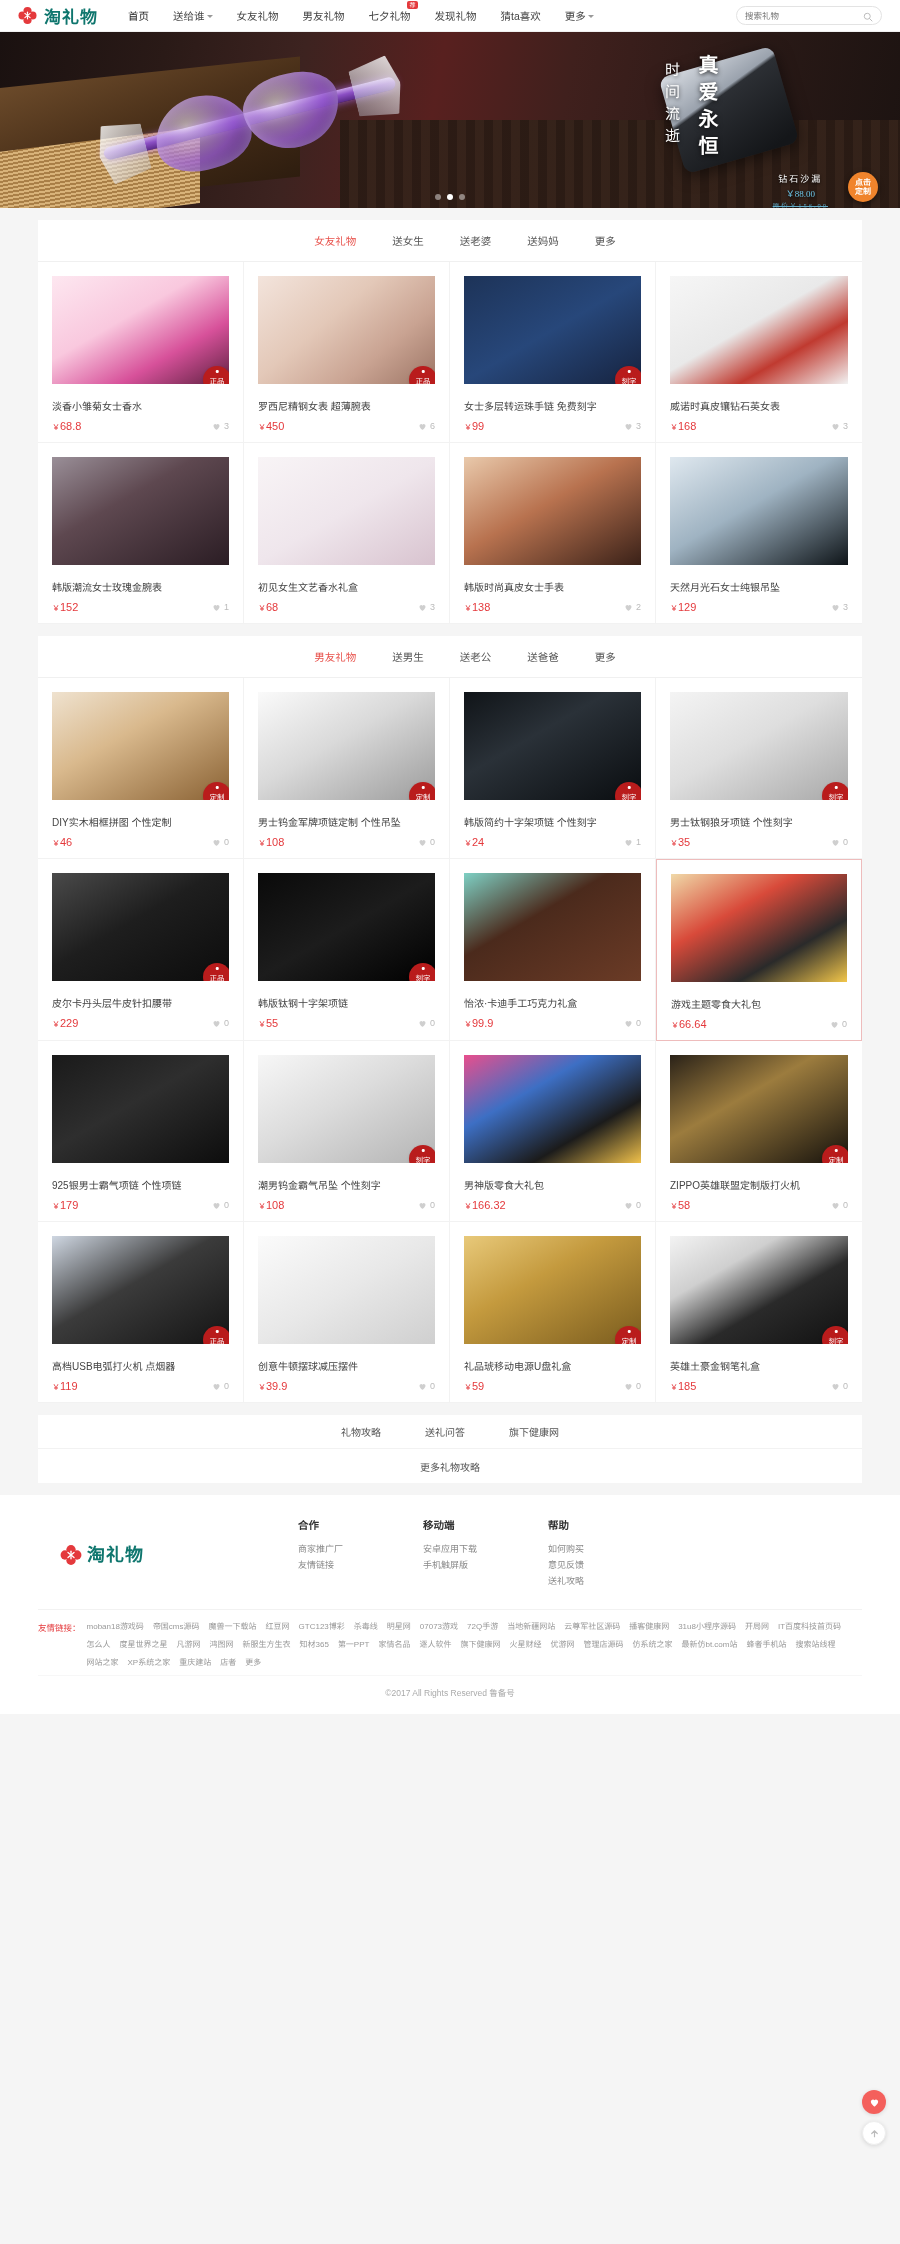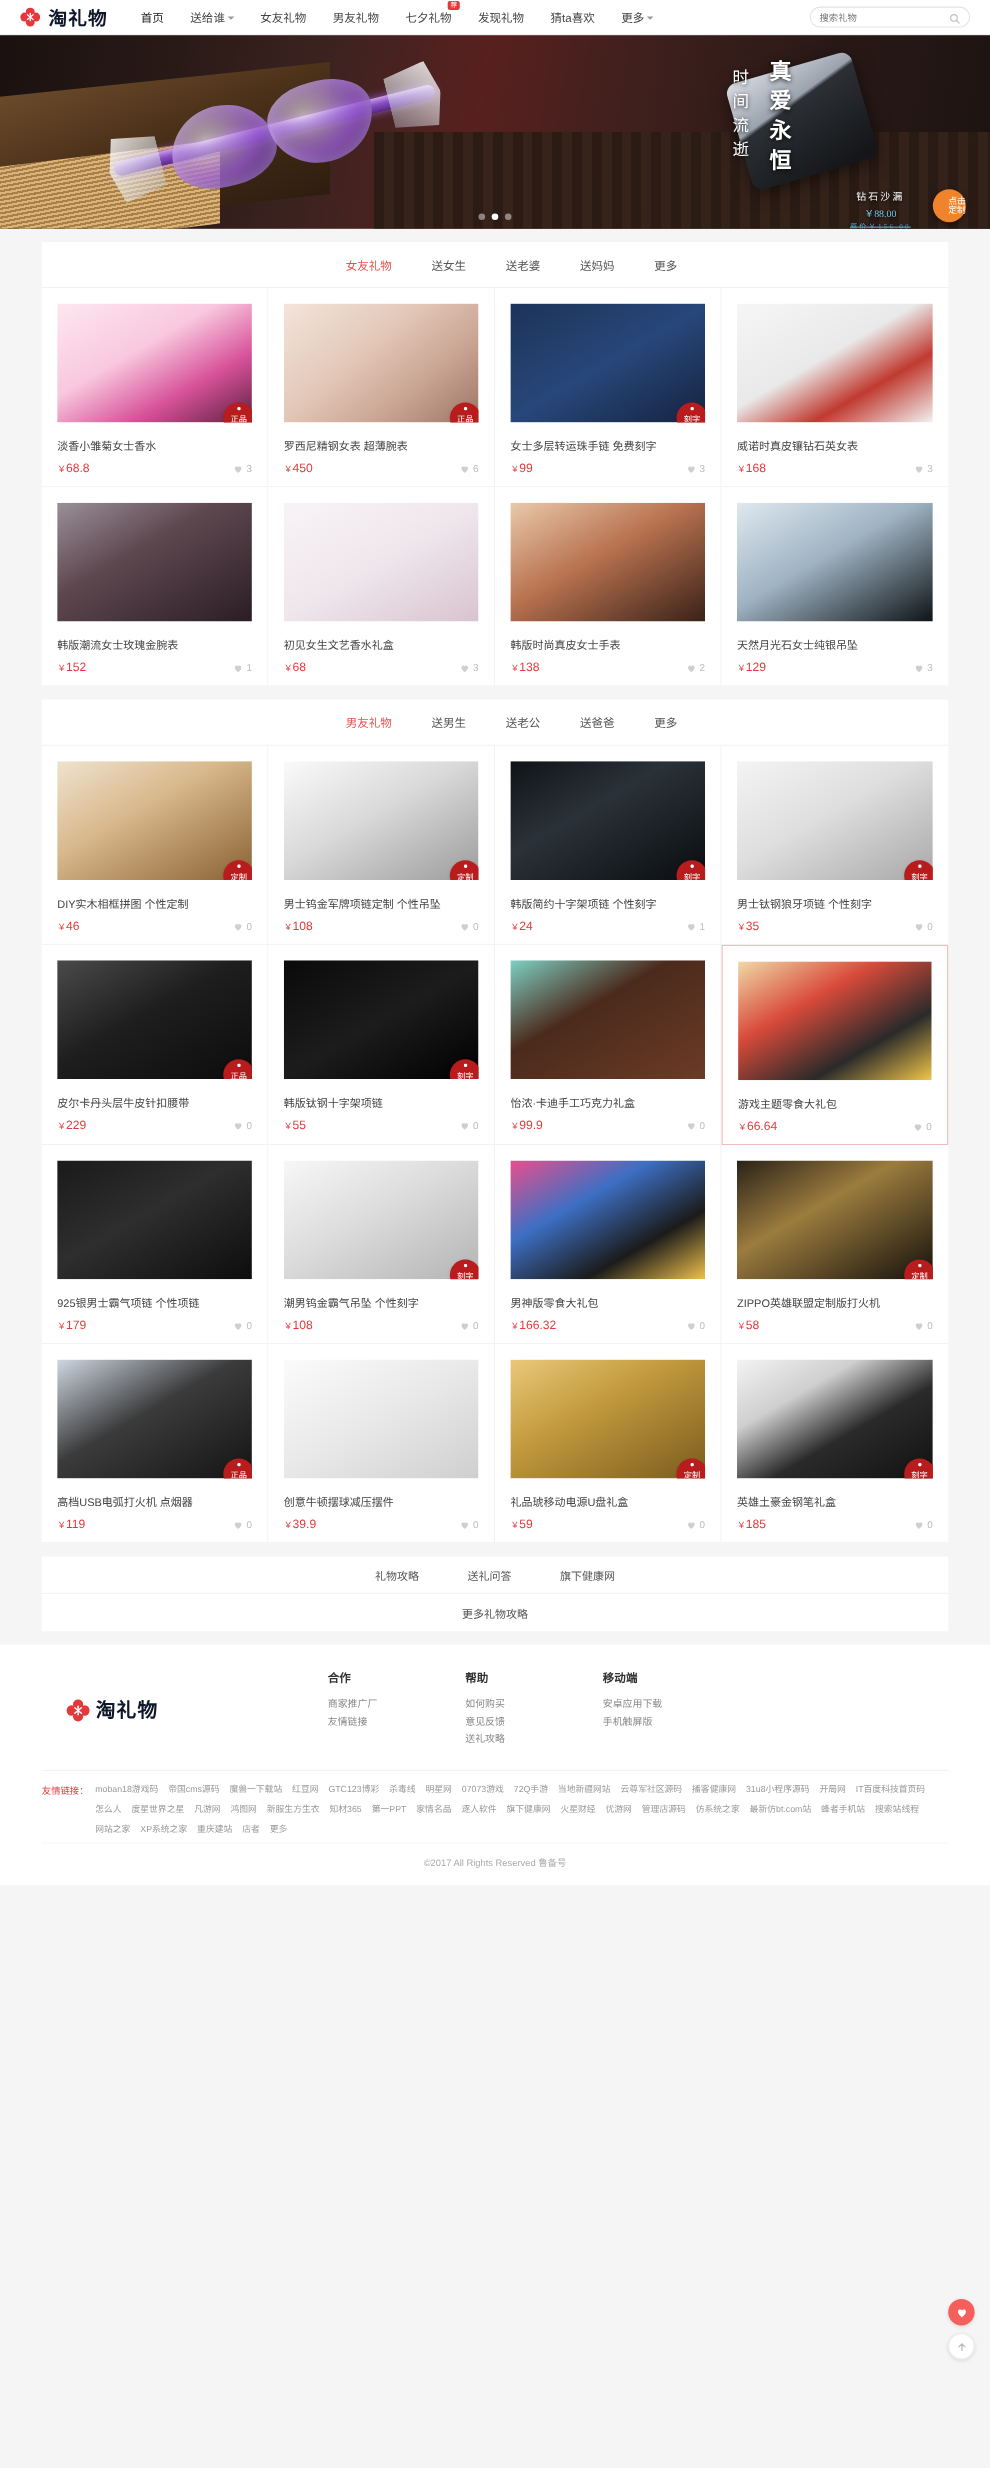--- a/index.html
+++ b/index.html
@@ -12,21 +12,21 @@
   }
   a { text-decoration:none; color:inherit; }
 
   
   .header {
     background:#fff; height:32px; display:flex; align-items:center;
     padding:0 18px; border-bottom:1px solid #f0f0f0; position:relative;
   }
   .logo-wrap { display:flex; align-items:center; gap:7px; margin-right:18px; }
   .logo-mark { width:19px; height:19px; position:relative; flex:0 0 auto; }
-  .logo-text { font-family:Liberation Sans, sans-serif; font-size:17px; font-weight:bold; color:#0f172a; letter-spacing:1px; }
+  .logo-text { font-family:Liberation Sans, sans-serif; font-size:17px; font-weight:bold; color:#0f766e; letter-spacing:1px; }
   .nav { display:flex; align-items:center; gap:0; }
   .nav-item {
     font-size:10.5px; color:#444; padding:0 12px; position:relative;
     display:flex; align-items:center; gap:2px; white-space:nowrap; cursor:pointer;
   }
   .nav-item.active { color:#222; }
   .caret { display:inline-block; width:0;height:0;border-left:3px solid transparent;border-right:3px solid transparent;border-top:3px solid #999; margin-top:2px;}
   .hot-badge {
     position:absolute; top:-7px; right:5px; background:#e4393c; color:#fff;
     font-size:6px; line-height:8px; padding:0 2px; border-radius:2px;
@@ -109,22 +109,22 @@
   }
   .banner-sub {
     position:absolute; right:72px; top:140px; text-align:center;
     font-family:"Liberation Serif",serif; color:#fff; font-size:9px; letter-spacing:2px;
     text-shadow:0 1px 3px #000;
   }
   .banner-price { color:#6ec6e8; font-size:9px; margin-top:2px; letter-spacing:0; }
   .banner-oldprice { color:#6ec6e8; font-size:6.5px; text-decoration:line-through; opacity:.85; }
   .banner-cta {
     position:absolute; right:22px; top:140px; width:30px;height:30px; border-radius:50%;
-    background:#f0842c; color:#fff; font-size:8px; line-height:9.5px; font-weight:normal;
-    display:flex; flex-direction:column; align-items:flex-end; justify-content:center;
+    background:#f0842c; color:#fff; font-size:8px; line-height:9.5px; font-weight:bold;
+    display:flex; flex-direction:column; align-items:center; justify-content:center;
     box-shadow:0 2px 6px rgba(0,0,0,.45);
   }
   .banner-dots { position:absolute; left:50%; bottom:8px; transform:translateX(-50%); display:flex; gap:6px; }
   .dot { width:6px;height:6px;border-radius:50%;background:rgba(255,255,255,.45); }
   .dot.active { background:#fff; }
 
   
   .wrap { width:824px; margin:0 auto; }
   .section { background:#fff; margin-top:12px; }
   .tabs {
@@ -728,30 +728,30 @@
     </div>
 
 
     <div class="f-col">
       <h4>合作</h4>
       <a href="#">商家推广厂</a>
       <a href="#">友情链接</a>
     </div>
 
     <div class="f-col">
+      <h4>移动端</h4>
+      <a href="#">安卓应用下载</a>
+      <a href="#">手机触屏版</a>
+    </div>
+
+    <div class="f-col">
       <h4>帮助</h4>
       <a href="#">如何购买</a>
       <a href="#">意见反馈</a>
       <a href="#">送礼攻略</a>
-    </div>
-
-    <div class="f-col">
-      <h4>移动端</h4>
-      <a href="#">安卓应用下载</a>
-      <a href="#">手机触屏版</a>
     </div>
   </div>
 
   <div class="friend">
     <span class="friend-label">友情链接：</span>
     <div class="friend-links" id="friendlinks">
         <a href="#">moban18游戏码</a>
         <a href="#">帝国cms源码</a>
         <a href="#">魔兽一下载站</a>
         <a href="#">红豆网</a>

